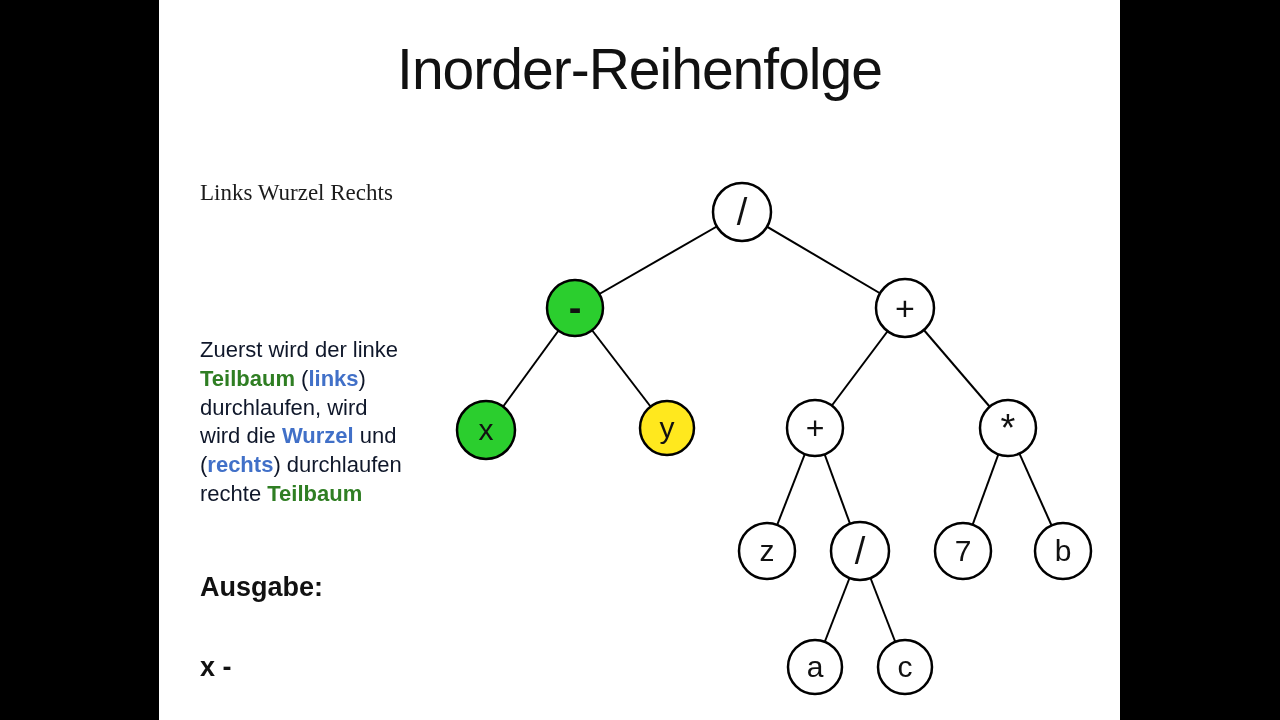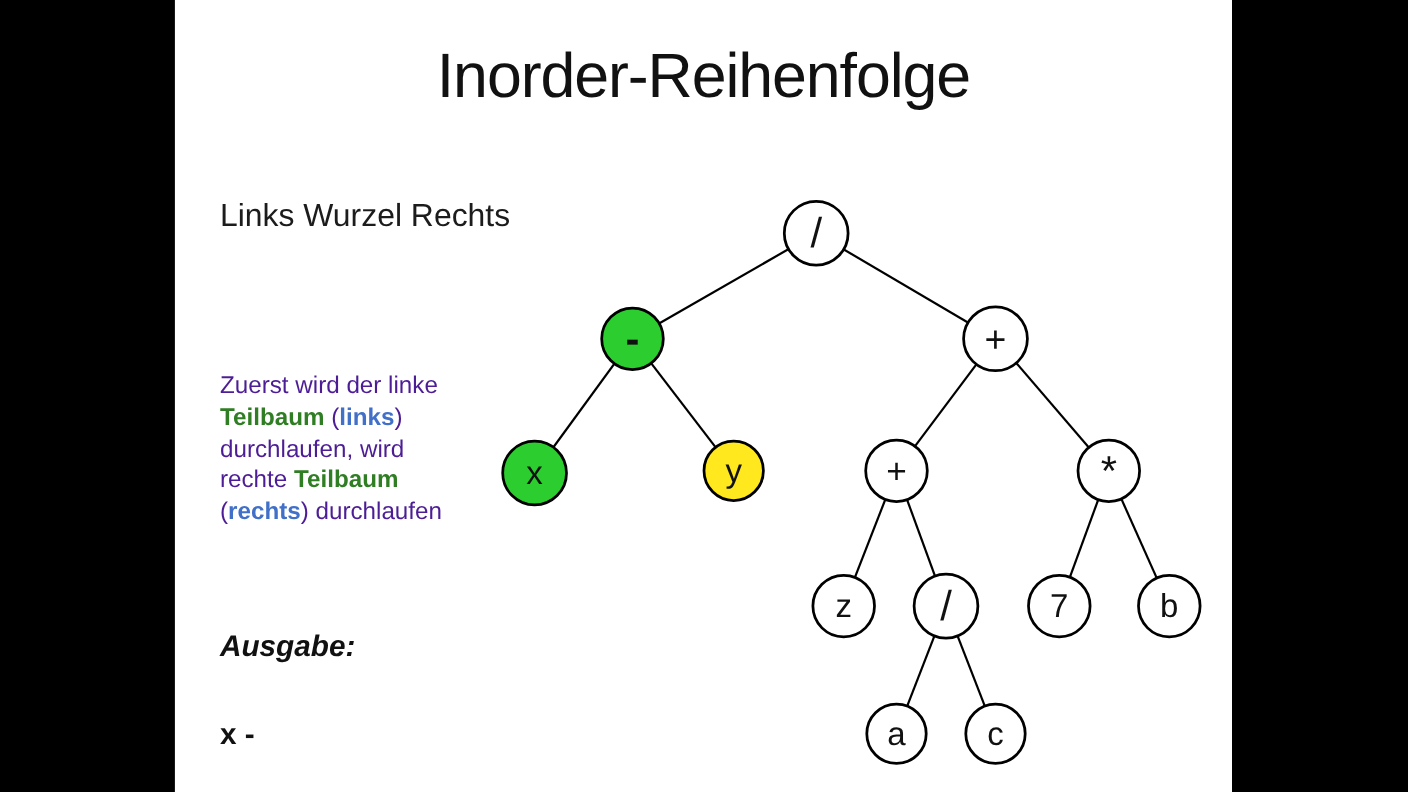--- a/index.html
+++ b/index.html
@@ -42,44 +42,44 @@
     font-size: 57px;
     letter-spacing: -1px;
     color: #111111;
     font-weight: 400;
     white-space: nowrap;
   }
   .subtitle {
     position: absolute;
     left: 41px;
     top: 180px;
-    font-size: 29px;
+    font-size: 23px;
     color: #1c1c1c;
     white-space: nowrap;
+    font-family: Liberation Serif, serif;
   }
   .paragraph {
     position: absolute;
     left: 41px;
     top: 336px;
     font-size: 22px;
     line-height: 28.8px;
     color: #222222;
   }
   .paragraph div { white-space: nowrap; }
-  .seg-n { color: #4c1d95; }
+  .seg-n { color: #0f172a; }
   .seg-g { color: var(--text-green, #2f7e23); font-weight: 700; }
   .seg-b { color: var(--text-blue, #4170c8); font-weight: bold; }
   .ausgabe-label {
     position: absolute;
     left: 41px;
     top: 572px;
     font-size: 27px;
     font-weight: 700;
     color: #111111;
-    font-style: italic;
   }
   .ausgabe-value {
     position: absolute;
     left: 41px;
     top: 652px;
     font-size: 27px;
     font-weight: 700;
     color: #111111;
   }
   .tree-svg {
@@ -103,22 +103,23 @@
 
   <div class="slide">
     <div class="slide-title">Inorder-Reihenfolge</div>
 
     <div class="subtitle">Links Wurzel Rechts</div>
 
     <div class="paragraph">
         <div><span class="seg-n">Zuerst wird der linke</span></div>
         <div><span class="seg-g">Teilbaum</span><span class="seg-n"> (</span><span class="seg-b">links</span><span class="seg-n">)</span></div>
         <div><span class="seg-n">durchlaufen, wird</span></div>
+        <div><span class="seg-n">wird die </span><span class="seg-b">Wurzel</span><span class="seg-n"> und</span></div>
+        <div><span class="seg-n">(</span><span class="seg-b">rechts</span><span class="seg-n">) durchlaufen</span></div>
         <div><span class="seg-n">rechte </span><span class="seg-g">Teilbaum</span></div>
-        <div><span class="seg-n">(</span><span class="seg-b">rechts</span><span class="seg-n">) durchlaufen</span></div>
       </div>
 
     <div class="ausgabe-label">Ausgabe:</div>
 
     <div class="ausgabe-value">x -</div>
 
     <svg class="tree-svg" id="tree-svg" viewBox="0 0 961 720">
         <line x1="583" y1="212" x2="416" y2="308" stroke="#000000" stroke-width="2"></line>
         <line x1="583" y1="212" x2="746" y2="308" stroke="#000000" stroke-width="2"></line>
         <line x1="416" y1="308" x2="327" y2="430" stroke="#000000" stroke-width="2"></line>

